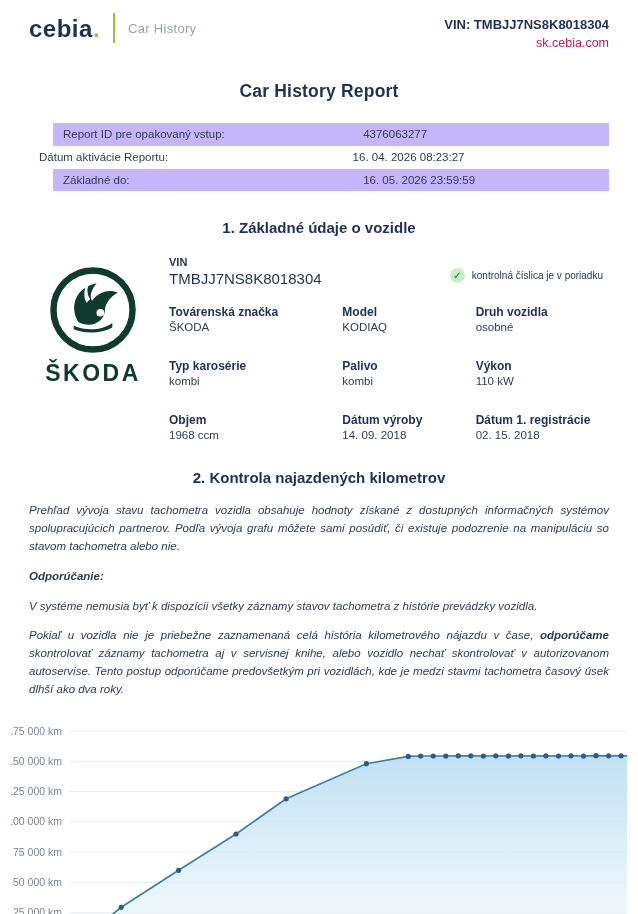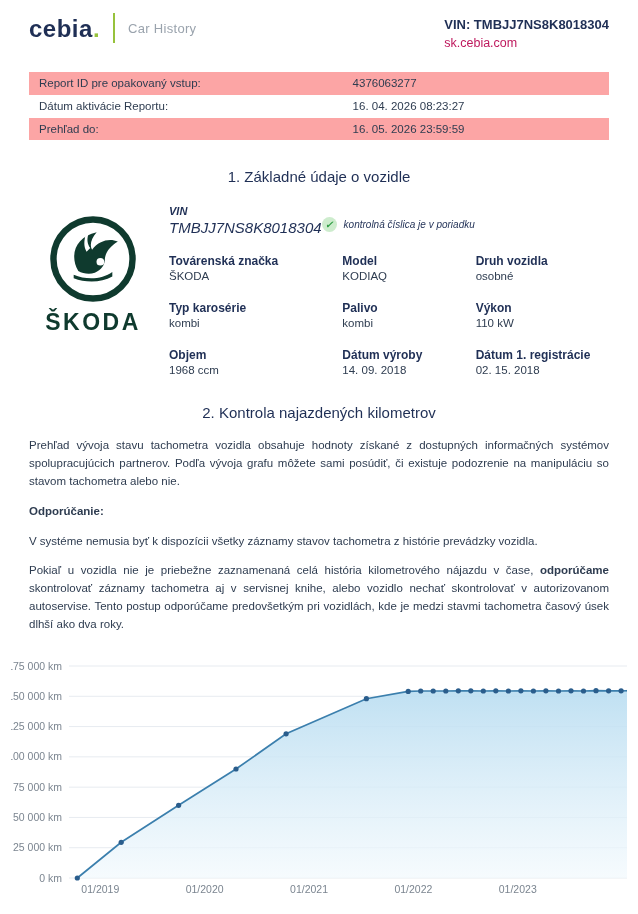--- a/index.html
+++ b/index.html
@@ -9,50 +9,50 @@
     font-family:"Liberation Sans", sans-serif; color:#2e3c50;
     display:flex; flex-direction:column; overflow:hidden; position:relative;
   }
   
   .hdr { display:flex; justify-content:space-between; align-items:flex-start; padding:13px 18px 0 18px; }
   .hdr-left { display:flex; align-items:center; }
   .brand { font-size:24px; font-weight:700; color:#1f2f55; letter-spacing:.5px; line-height:1; padding-top:2px;}
   .brand-dot { color:#97c23c; }
   .hdr-divider { width:2px; height:30px; background:#97c23c; margin:0 13px; }
   .product { font-size:13px; color:#9aa3ad; letter-spacing:.3px; }
-  .hdr-right { line-height:1.35; }
+  .hdr-right { text-align:right; line-height:1.35; }
   .hdr-vin { font-size:13px; font-weight:700; color:#1f2f55; }
   .hdr-domain { font-size:12.5px; color:#be185d; text-decoration:none; display:block; }
   
   .title { text-align:center; margin-top:30px; font-size:17.5px; font-weight:600; color:#1f2f55; letter-spacing:.2px; }
   
   .info-table { margin:21px 18px 0 18px; }
   .info-row { display:flex; padding:5px 10px; font-size:11.5px; line-height:1.1; }
-  .info-row.odd { background:#fca5a5; }
+  .info-row.odd { background:#c4b5fd;margin-left:24px; }
   .info-row .lbl { flex:0 0 56%; }
   .info-row .val { flex:1; }
   
-  .sec-heading { text-align:center; font-size:15px; font-weight:400; color:#1f2f55; margin-top:28px; }
+  .sec-heading { text-align:center; font-size:15px; font-weight:700; color:#1f2f55; margin-top:28px; }
   
   .s1 { display:flex; margin:20px 18px 0 18px; }
   .s1-logo { flex:0 0 128px; display:flex; flex-direction:column; align-items:center; padding-top:8px; }
   .skoda-word { font-size:23px; font-weight:700; color:#0f3a2e; letter-spacing:2.5px; margin-top:4px; }
   .s1-body { flex:1; padding-left:12px; }
-  .vin-row { display:flex; align-items:flex-start;font-style:italic; }
+  .vin-row { display:flex; justify-content:space-between; align-items:flex-start; }
   .vin-lbl { font-size:11px; font-weight:700; color:#1f2f55; }
   .vin-val { font-size:15px; color:#1f2f55; margin-top:2px; }
   .check-badge { display:flex; align-items:center; margin-top:12px; margin-right:6px; }
   .check-circle { width:15px; height:15px; border-radius:50%; background:#cdeccd; color:#2f9e44;
     font-size:10px; font-weight:700; display:flex; align-items:center; justify-content:center; margin-right:7px; }
   .check-text { font-size:10px; color:#1f2f55; }
-  .fields { display:grid; grid-template-columns:1.3fr 1fr 1fr; row-gap:19px; margin-top:18px; }
+  .fields { display:grid; grid-template-columns:1.3fr 1fr 1fr; row-gap:26px; margin-top:18px; }
   .field .f-lbl { font-size:12px; font-weight:700; color:#1f2f55; margin-bottom:2px; }
   .field .f-val { font-size:11.5px; color:#2e3c50; }
   
-  .s2-text { margin:16px 18px 0 18px; font-size:11.5px; line-height:1.55; text-align:justify; }
+  .s2-text { margin:16px 18px 0 18px; font-size:11.5px; line-height:1.55; text-align:justify;font-style:italic; }
   .s2-text p { margin-bottom:12px; }
   .b { font-weight:700; }
   
   .chart-wrap { margin-top:4px; }
   svg text { font-family:"Liberation Sans", sans-serif; }
 </style>
 </head>
 <body>
 
 <div class="page">
@@ -62,32 +62,33 @@
       <div class="brand"><span>cebia</span><span class="brand-dot">.</span></div>
       <div class="hdr-divider"></div>
       <div class="product">Car History</div>
     </div>
     <div class="hdr-right">
       <span class="hdr-vin">VIN: TMBJJ7NS8K8018304</span>
       <a href="#" class="hdr-domain">sk.cebia.com</a>
     </div>
   </div>
 
+  <div class="title">Car History Report</div>
 
   <div class="info-table">
     <div class="info-row odd">
       <span class="lbl">Report ID pre opakovaný vstup:</span>
       <span class="val">4376063277</span>
     </div>
     <div class="info-row">
       <span class="lbl">Dátum aktivácie Reportu:</span>
       <span class="val">16. 04. 2026 08:23:27</span>
     </div>
     <div class="info-row odd">
-      <span class="lbl">Prehľad do:</span>
+      <span class="lbl">Základné do:</span>
       <span class="val">16. 05. 2026 23:59:59</span>
     </div>
   </div>
 
   <div class="sec-heading">1. Základné údaje o vozidle</div>
 
   <div class="s1">
     <div class="s1-logo">
       <svg width="92" height="92" viewBox="0 0 100 100">
         <circle cx="50" cy="50" r="43" fill="none" stroke="#0f3a2e" stroke-width="7"></circle>

